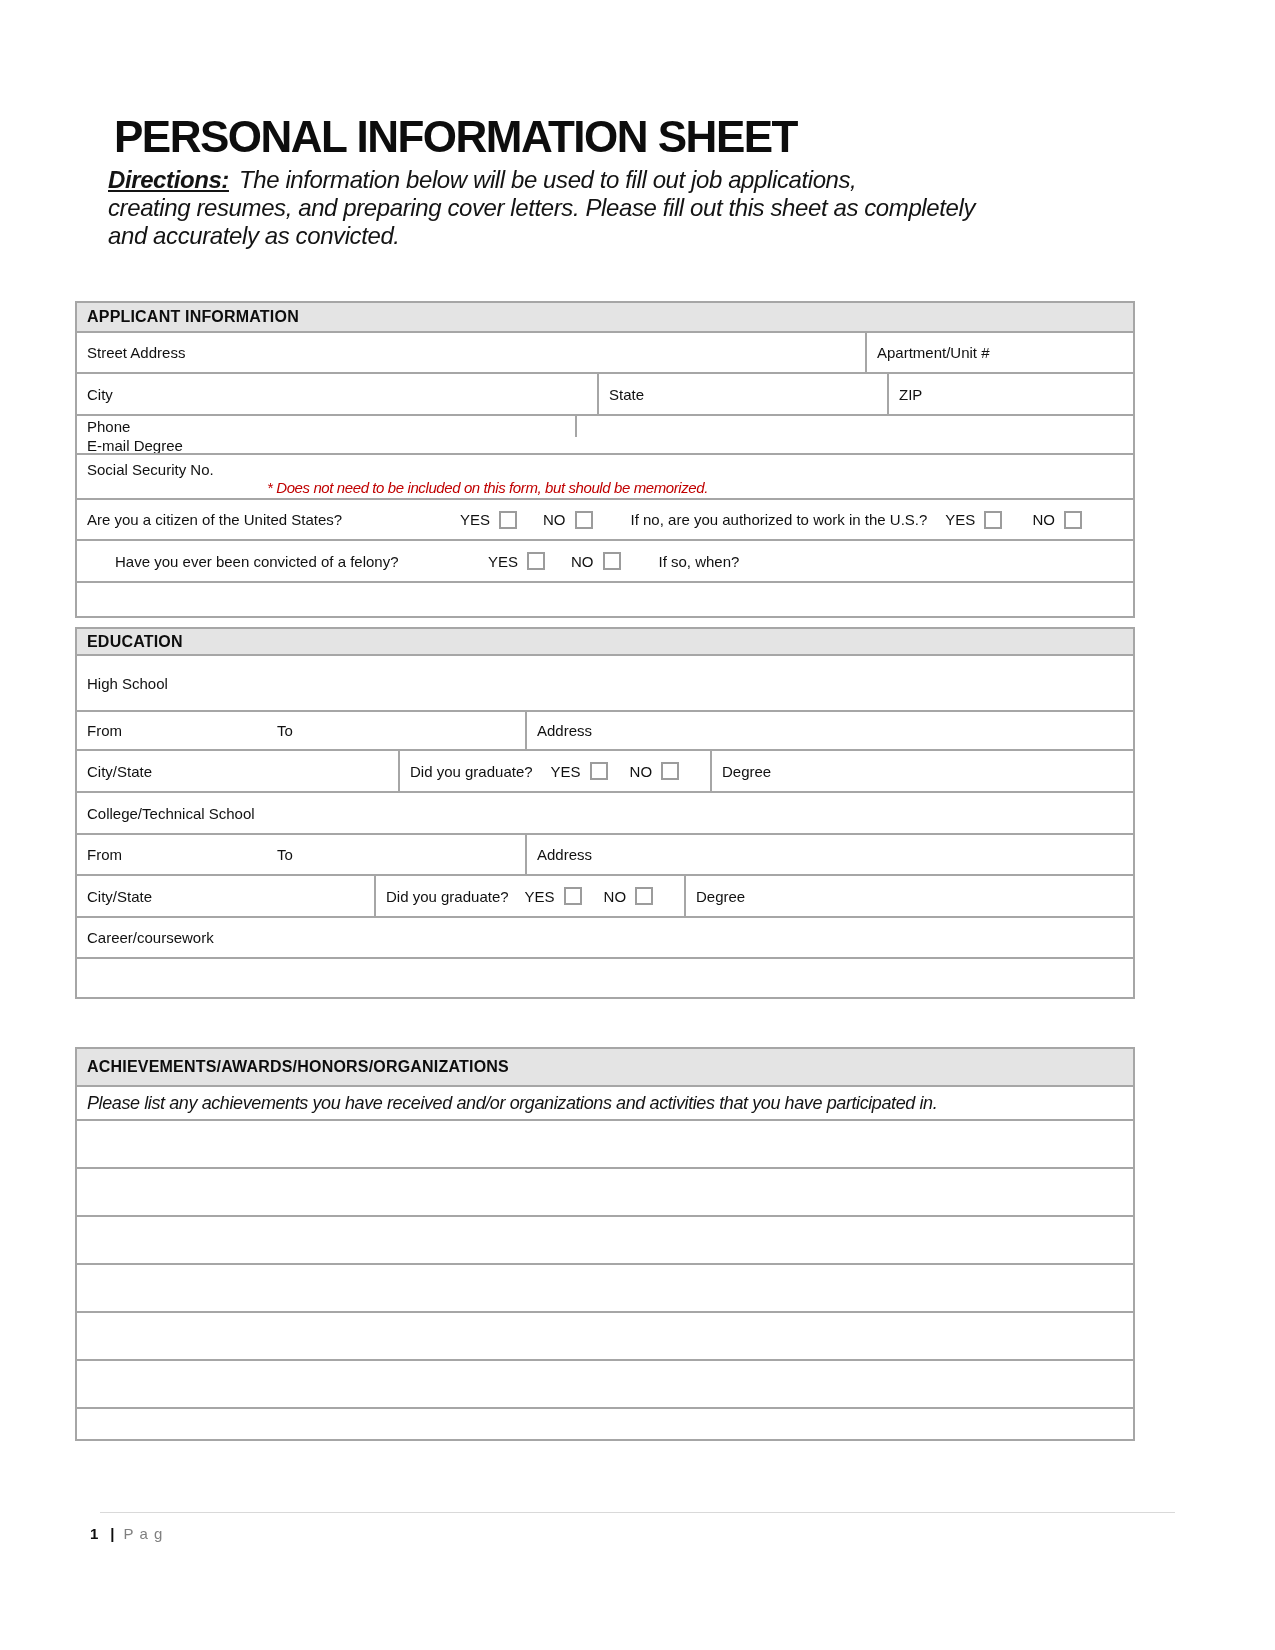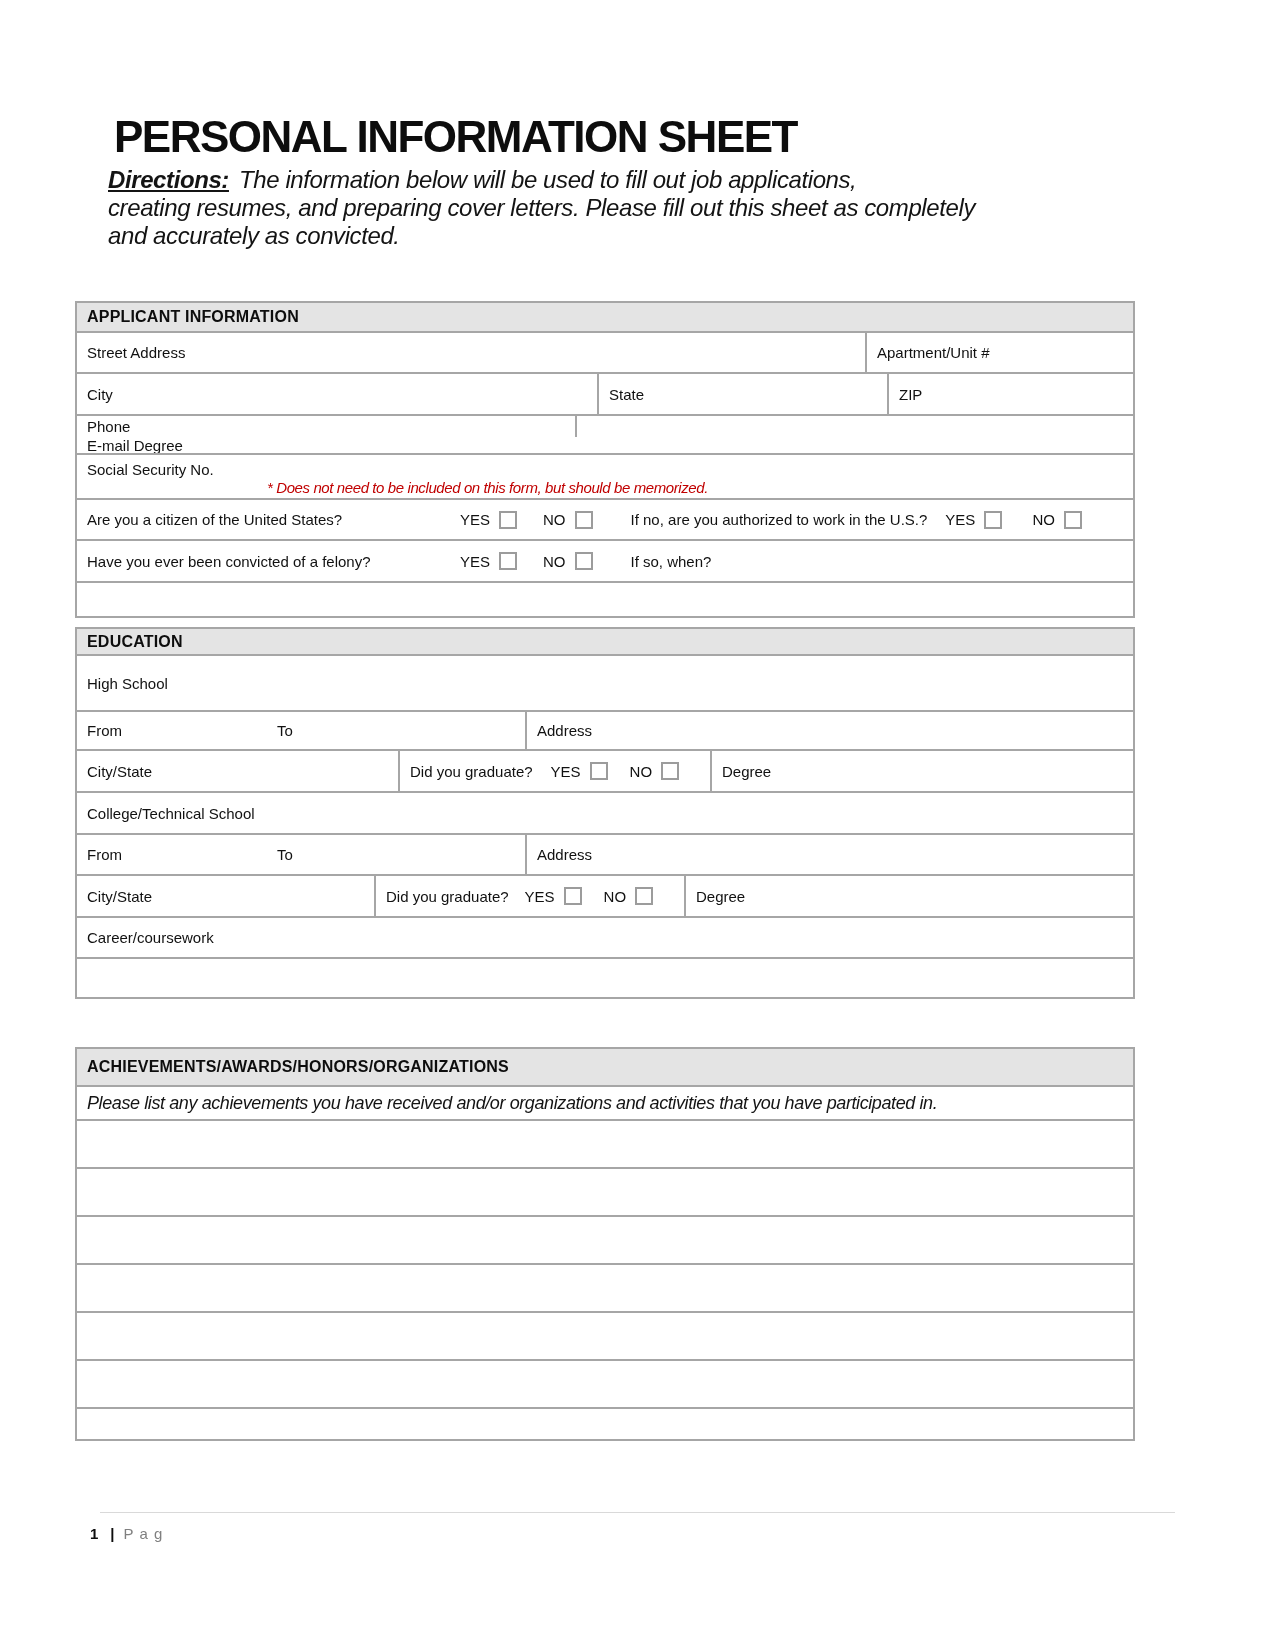--- a/index.html
+++ b/index.html
@@ -146,21 +146,21 @@
         <span class="opt-label" style="margin-left:26px;">NO</span>
         <span class="cb" style="margin-left:9px;"></span>
         <span class="q-text" style="margin-left:38px;">If no, are you authorized to work in the U.S.?</span>
         <span class="opt-label" style="margin-left:18px;">YES</span>
         <span class="cb" style="margin-left:9px;"></span>
         <span class="opt-label" style="margin-left:30px;">NO</span>
         <span class="cb" style="margin-left:9px;"></span>
       </div>
     </div>
 
-    <div class="row" style="height:42px;">
+    <div class="row" style="height:42px;padding-left:28px;">
       <div class="cell">
         <span class="q-text" style="width:373px;">Have you ever been convicted of a felony?</span>
         <span class="opt-label">YES</span>
         <span class="cb" style="margin-left:9px;"></span>
         <span class="opt-label" style="margin-left:26px;">NO</span>
         <span class="cb" style="margin-left:9px;"></span>
         <span class="q-text" style="margin-left:38px;">If so, when?</span>
       </div>
     </div>
 

